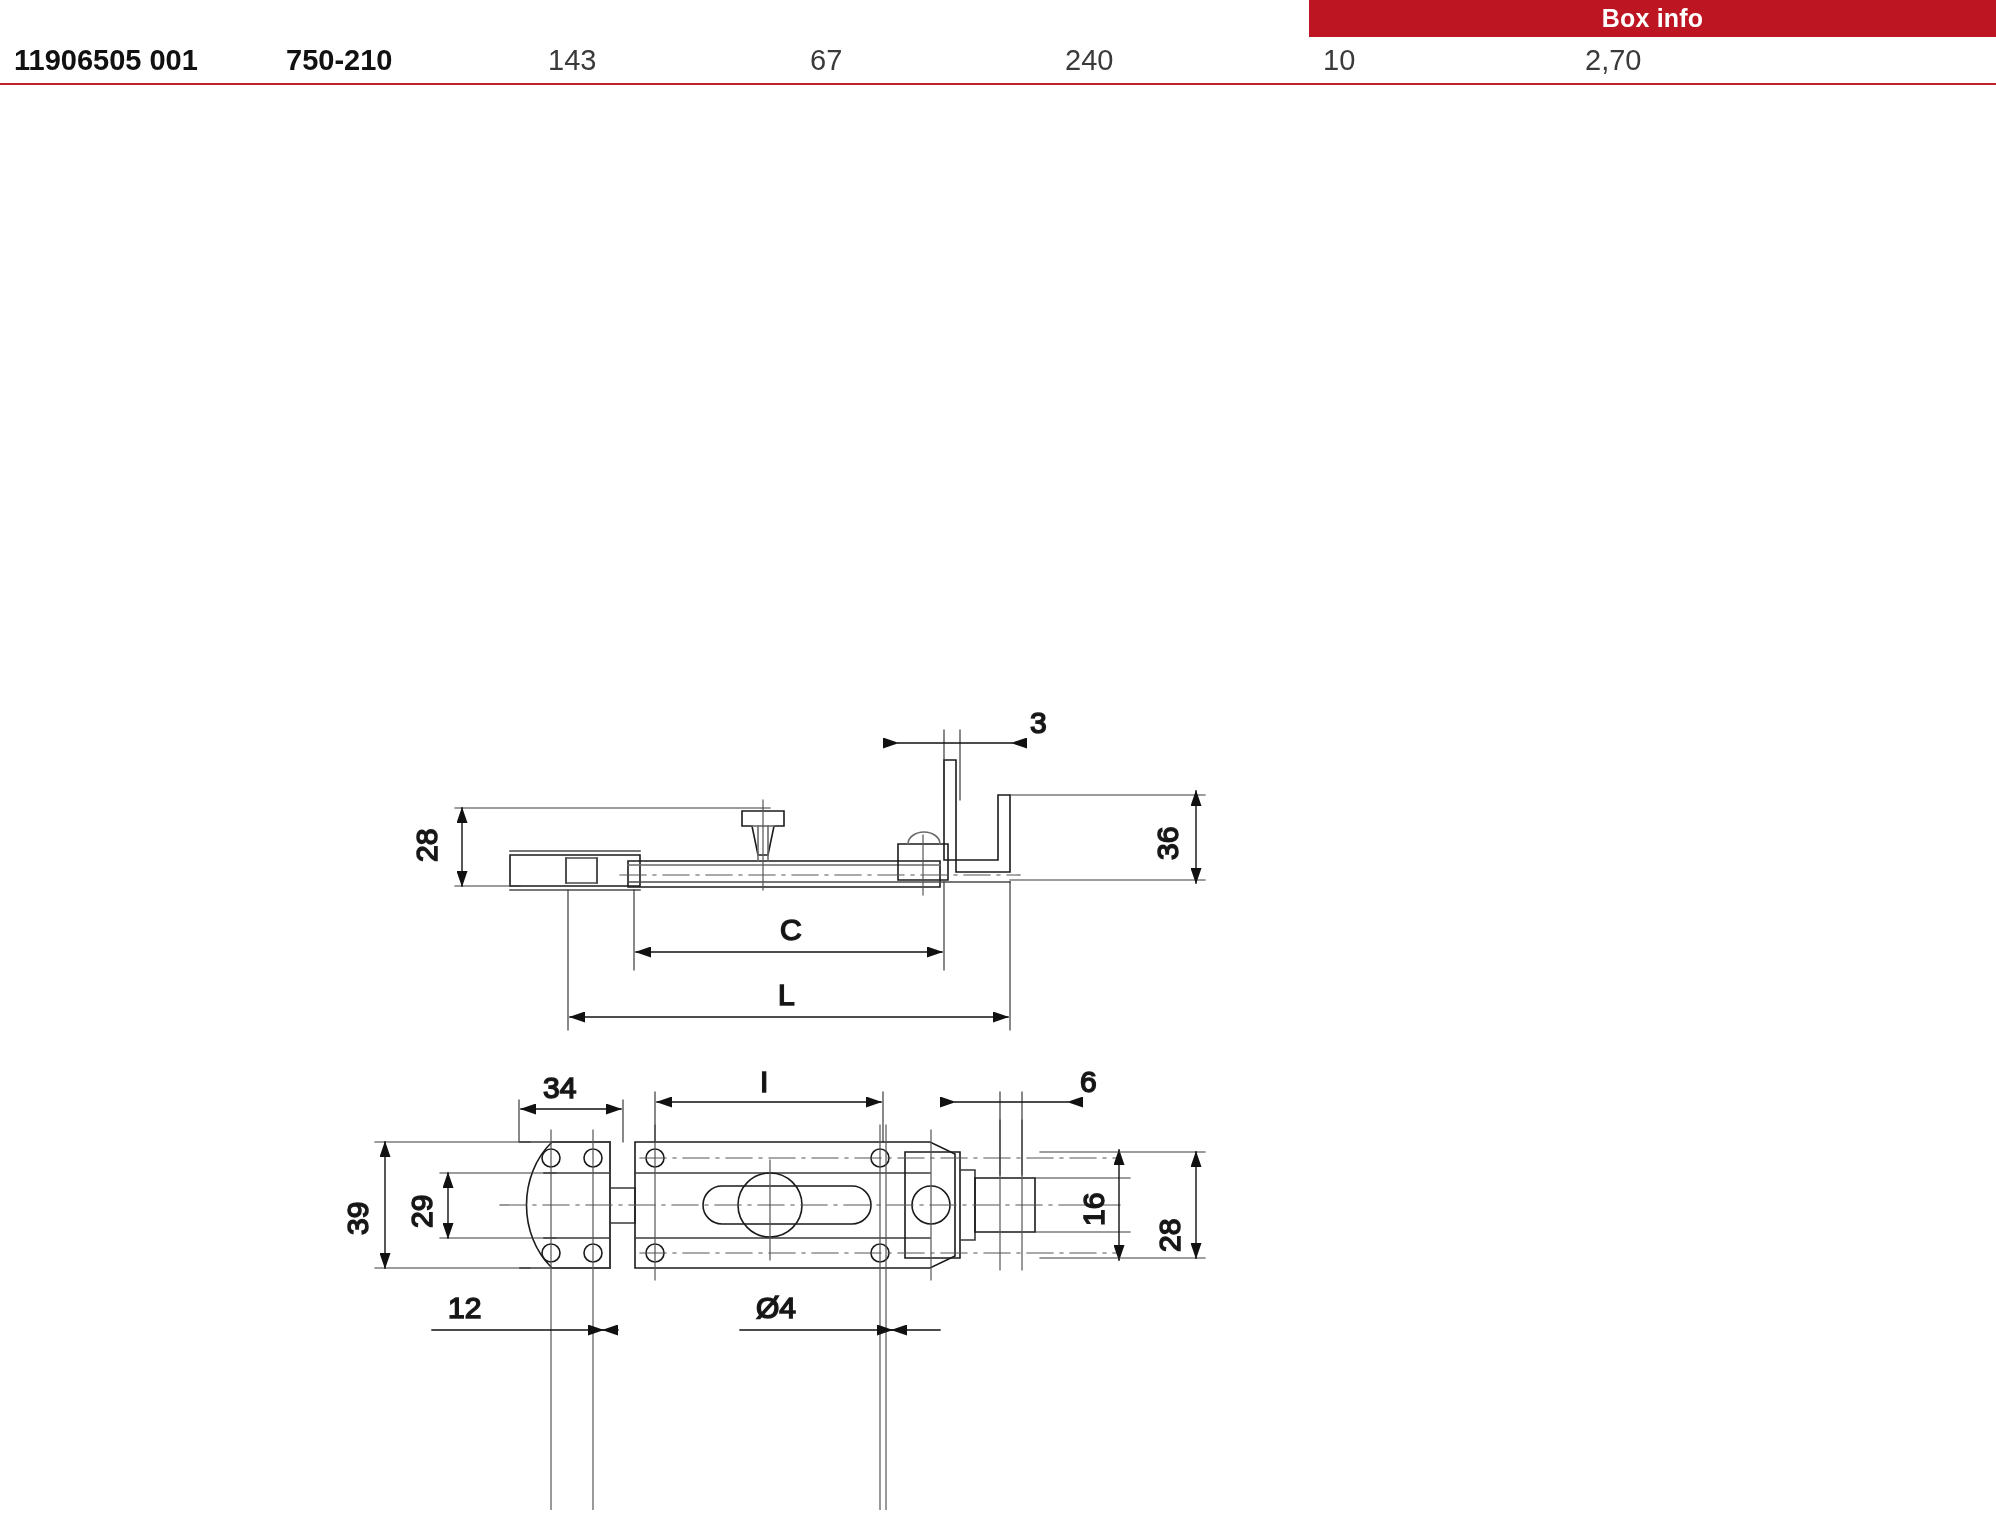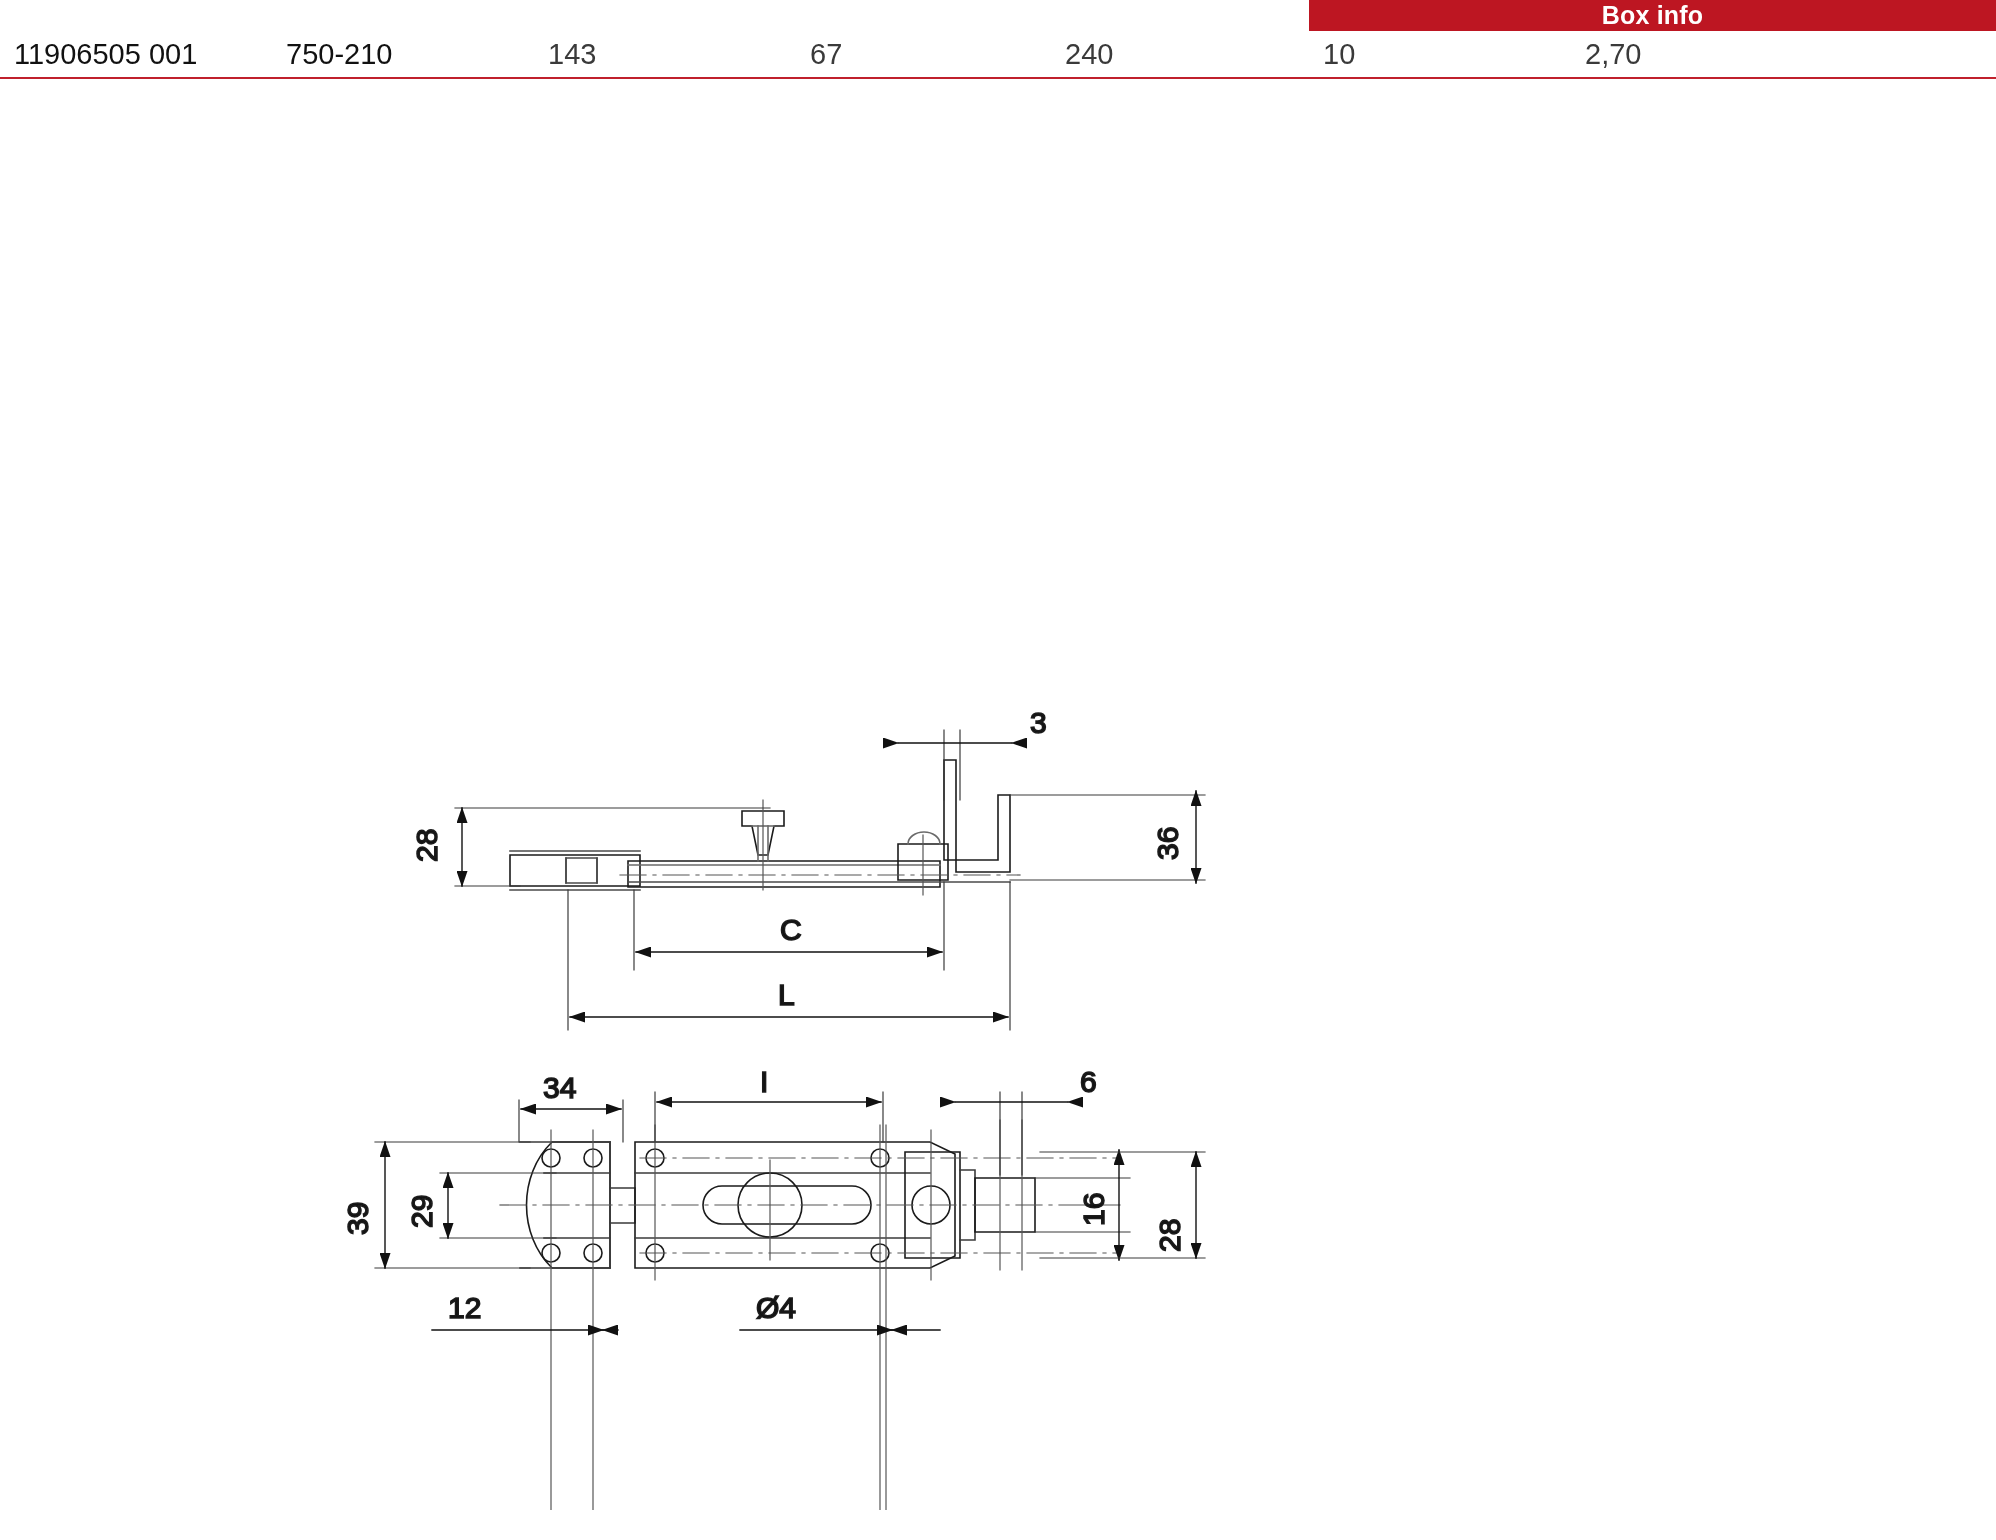--- a/index.html
+++ b/index.html
@@ -9,34 +9,34 @@
   
   .spec-table{position:absolute;left:0;top:0;width:1996px;border-collapse:collapse;table-layout:fixed;}
   .spec-table col.c-code{width:272px;}
   .spec-table col.c-art{width:262px;}
   .spec-table col.c-c{width:262px;}
   .spec-table col.c-i{width:255px;}
   .spec-table col.c-l{width:258px;}
   .spec-table col.c-pcs{width:262px;}
   .spec-table col.c-kg{width:425px;}
 
-  .boxinfo-row th{padding:0;height:31px;border:none;}
+  .boxinfo-row th{padding:0;height:37px;border:none;}
   .boxinfo-blank{background:#fff;}
   .boxinfo-cell{background:#bd1622;color:#fff;text-align:center;font-weight:bold;font-size:25px;
                 letter-spacing:.2px;vertical-align:middle;line-height:31px;}
 
   .head-row th{height:56px;vertical-align:top;padding:4px 0 0 14px;text-align:left;
                font-weight:bold;font-size:30px;background:#fff;color:#161616;
                border-right:1px solid #d9d9d9;border-bottom:2px solid #c0202c;}
   .head-row th.last{border-right:none;}
   .head-row th.sub{font-size:21px;padding-top:12px;vertical-align:middle;letter-spacing:-.4px;}
 
   .data-row td{height:46px;font-size:29px;padding:0 0 0 14px;color:#2b2b2b;
                border-bottom:2px solid #c0202c;background:#fff;vertical-align:middle;}
-  .data-row td.bold{font-weight:normal;color:#111;}
+  .data-row td.bold{font-weight:bold;color:#111;}
   .data-row td.val{font-weight:400;color:#3a3a3a;}
 
   
   .drawing{position:absolute;left:0;top:330px;width:1996px;height:1180px;}
   .drawing svg{display:block;}
   .dimtext{font-family:"Liberation Sans",sans-serif;font-size:30px;fill:#111;}
 </style>
 </head>
 <body>
 

